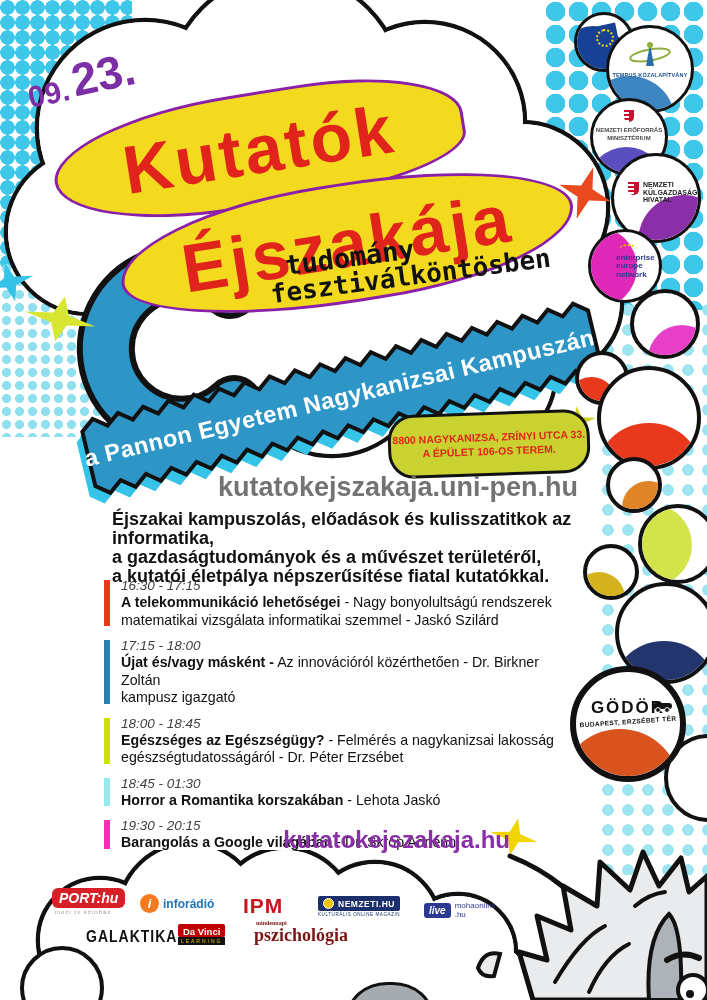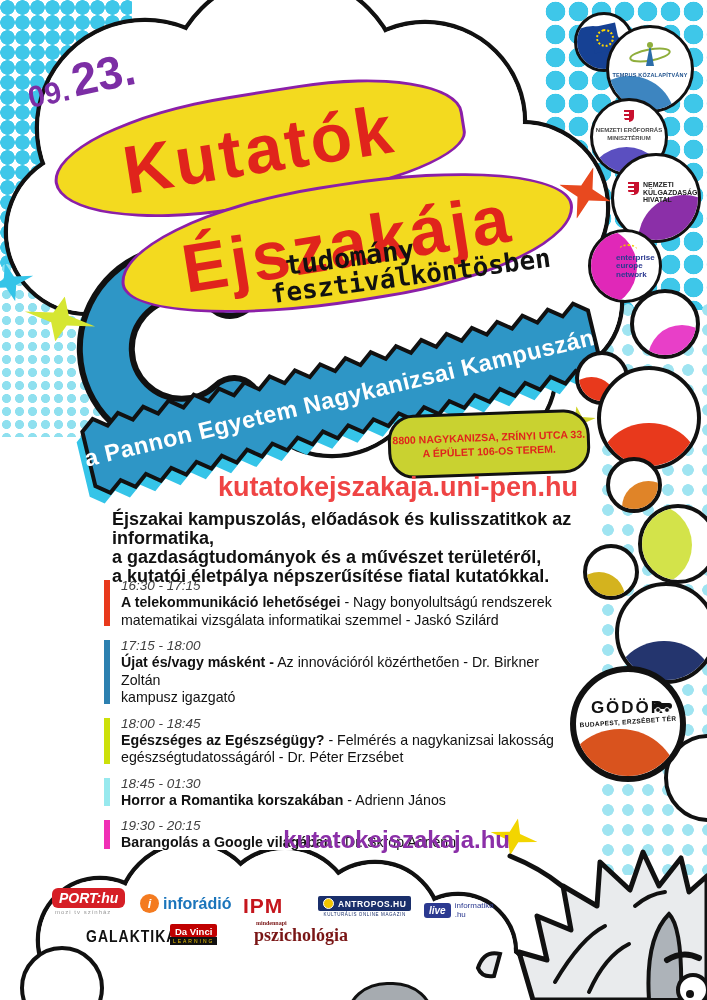--- a/index.html
+++ b/index.html
@@ -33,21 +33,21 @@
   #subtitle{left:268px;top:236px;transform:rotate(-7.5deg);color:#111;
             font-family:"DejaVu Sans Mono",monospace;font-weight:bold;line-height:27px;}
   #subtitle .l1{font-size:27px;margin-left:18px;}
   #subtitle .l2{font-size:26px;}
   
   #addr{left:388px;top:412px;width:196px;height:58px;background:#c9d230;border:3px solid #111;
         border-radius:26px;transform:rotate(-2deg);display:flex;flex-direction:column;
         align-items:center;justify-content:center;color:#e0241c;font-weight:bold;font-size:10.5px;
         text-align:center;line-height:1.35;}
   
-  #url1{left:0;top:472px;width:578px;text-align:right;color:#ef4444;font-weight:bold;font-size:27px;}
+  #url1{left:0;top:472px;width:578px;text-align:right;color:#737373;font-weight:bold;font-size:27px;}
   #url2{left:0;top:826px;width:510px;text-align:right;color:#8b2fa8;font-weight:bold;font-size:24px;}
   
   #intro{left:112px;top:510px;width:480px;color:#111;font-weight:bold;font-size:18px;line-height:19px;}
   
   #sched{left:104px;top:578px;width:475px;}
   .item{position:relative;padding-left:17px;margin-bottom:9px;}
   .item .bar{position:absolute;left:0;top:2px;bottom:3px;width:6px;}
   .item .time{font-style:italic;font-size:13.5px;color:#404040;line-height:16px;}
   .item .txt{font-size:14.2px;color:#111;line-height:17.5px;}
   .item .txt b{font-weight:bold;}
@@ -66,21 +66,21 @@
          font-size:6.5px;color:#111;transform:rotate(-4deg);letter-spacing:0.4px;}
   
   #sponsors{left:40px;top:868px;width:480px;height:120px;}
   .sp{position:absolute;}
   #sp-port .box{background:#d61f26;border-radius:6px;padding:2px 7px;color:#fff;
       font-style:italic;font-weight:bold;font-size:14px;}
   #sp-port .tag{font-size:6px;color:#999;margin-top:1px;margin-left:3px;letter-spacing:1px;}
   #sp-info{display:flex;align-items:center;}
   #sp-info .ic{width:19px;height:19px;border-radius:50%;background:#f47b20;color:#fff;
       font-weight:bold;font-style:italic;text-align:center;line-height:19px;font-size:13px;margin-right:4px;}
-  #sp-info .t{color:#1b75bb;font-weight:bold;font-size:16px;}
+  #sp-info .t{color:#1b75bb;font-weight:bold;font-size:12px;}
   #sp-ipm{color:#c5161d;font-weight:bold;font-size:21px;letter-spacing:1px;}
   #sp-ant .box{background:#1a2f6b;border-radius:2px;padding:2px 5px;display:flex;align-items:center;}
   #sp-ant .dot{width:9px;height:9px;border-radius:50%;background:#f2c500;margin-right:4px;border:1px solid #fff;}
   #sp-ant .t{color:#fff;font-weight:bold;font-size:8.5px;letter-spacing:0.5px;}
   #sp-ant .tag{font-size:4.5px;color:#1a2f6b;text-align:center;margin-top:1px;letter-spacing:0.6px;}
   #sp-moha{display:flex;align-items:center;}
   #sp-moha .badge{background:#2b3990;border-radius:3px;color:#fff;font-weight:bold;font-style:italic;
       font-size:10px;padding:2px 5px;margin-right:4px;}
   #sp-moha .t{color:#2b3990;font-size:8px;line-height:1.1;}
   #sp-gal{color:#111;font-weight:bold;font-size:14px;letter-spacing:1px;transform:scaleY(1.15);}
@@ -191,21 +191,21 @@
     </div>
     <div class="item">
       <div class="bar" style="background: rgb(204, 224, 10);"></div>
       <div class="time">18:00 - 18:45</div>
       <div class="txt"><b>Egészséges az Egészségügy?</b><span class="preline"> - Felmérés a nagykanizsai lakosság
 egészségtudatosságáról - Dr. Péter Erzsébet</span></div>
     </div>
     <div class="item">
       <div class="bar" style="background: rgb(151, 233, 238);"></div>
       <div class="time">18:45 - 01:30</div>
-      <div class="txt"><b>Horror a Romantika korszakában</b><span class="preline"> - Adrienn János</span></div>
+      <div class="txt"><b>Horror a Romantika korszakában</b><span class="preline"> - Lehota Jaskó</span></div>
     </div>
     <div class="item">
       <div class="bar" style="background: rgb(240, 47, 181);"></div>
       <div class="time">19:30 - 20:15</div>
       <div class="txt"><b>Barangolás a Google világában</b><span class="preline"> - Dr. Skrop Adrienn</span></div>
     </div>
   </div>
 
   <div class="abs" id="url2">kutatokejszakaja.hu</div>
 
@@ -241,31 +241,31 @@
       <div class="tag">mozi tv színház</div>
     </div>
     <div class="sp" id="sp-info" style="left:100px;top:26px;">
       <div class="ic">i</div>
       <div class="t">inforádió</div>
     </div>
     <div class="sp" id="sp-ipm" style="left:203px;top:26px;">IPM</div>
     <div class="sp" id="sp-ant" style="left:278px;top:28px;">
       <div class="box">
         <div class="dot"></div>
-        <div class="t">ANTROPOS.HU</div>
+        <div class="t">NEMZETI.HU</div>
       </div>
       <div class="tag">KULTURÁLIS ONLINE MAGAZIN</div>
     </div>
     <div class="sp" id="sp-moha" style="left:384px;top:34px;justify-content:flex-end;">
       <div class="badge">live</div>
-      <div class="t preline">informatika
+      <div class="t preline">mohaonline
 .hu</div>
     </div>
     <div class="sp" id="sp-gal" style="left:46px;top:60px;">GALAKTIKA</div>
-    <div class="sp" id="sp-dav" style="left:130px;top:56px;">
+    <div class="sp" id="sp-dav" style="left:138px;top:56px;">
       <div class="box">Da Vinci</div>
       <div class="sub">LEARNING</div>
     </div>
     <div class="sp" id="sp-psz" style="left:214px;top:52px;">
       <div class="pre">mindennapi</div>
       <div class="t">pszichológia</div>
     </div>
   </div>
 
   <div class="org" style="left:574px;top:12px;width:54px;height:54px;">

